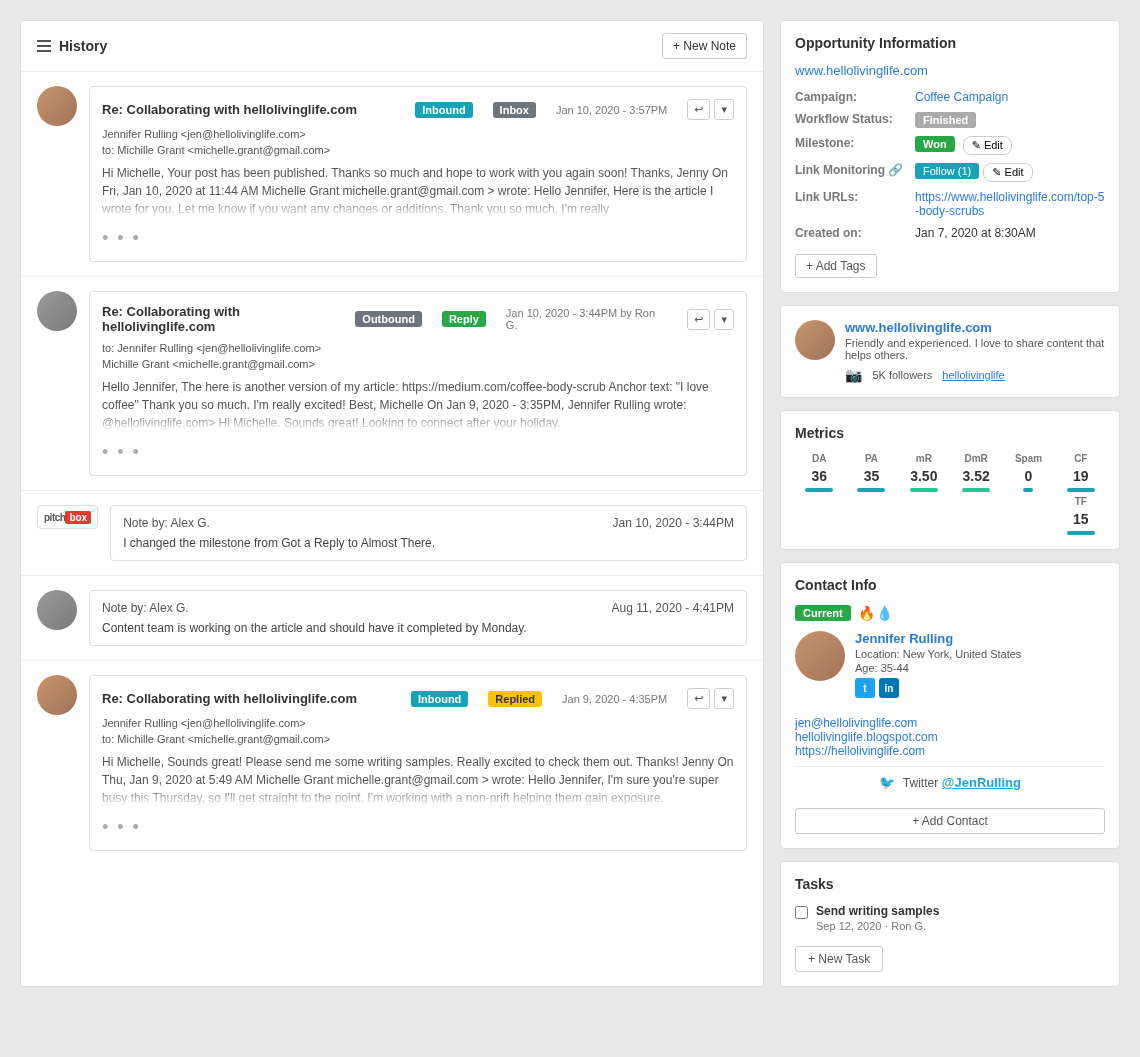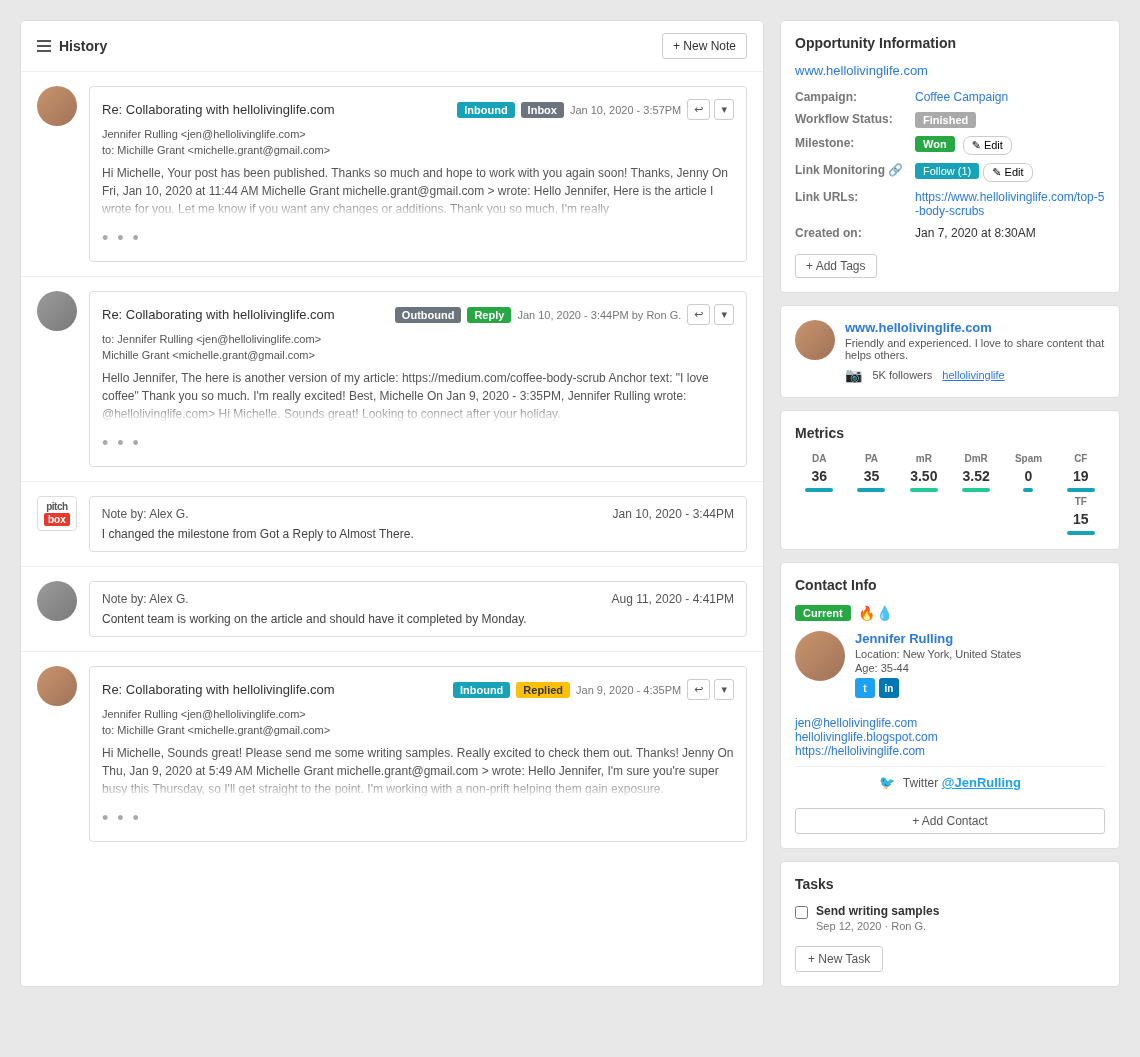--- a/index.html
+++ b/index.html
@@ -13,38 +13,38 @@
     .lines-icon { display: flex; flex-direction: column; gap: 3px; }
     .lines-icon span { display: block; width: 14px; height: 2px; background: #555; }
     .new-note-btn { border: 1px solid #ccc; background: #fff; padding: 5px 10px; border-radius: 3px; font-size: 12px; cursor: pointer; color: #333; }
 
     
     .email-card { border-bottom: 1px solid #eee; padding: 14px 16px; }
     .email-card:last-child { border-bottom: none; }
     .card-inner { border: 1px solid #ddd; border-radius: 4px; padding: 12px; }
     .card-header { display: flex; align-items: center; justify-content: space-between; margin-bottom: 8px; }
     .card-header-left { display: flex; align-items: center; gap: 8px; }
-    .card-header-right { display: flex; align-items: center; gap: 6px; font-size: 11px; color: #777; }
-    .email-subject { font-weight: normal; font-size: 13px; }
+    .card-header-right { display: flex; align-items: center; gap: 20px; font-size: 11px; color: #777; }
+    .email-subject { font-weight: bold; font-size: 13px; }
     .badge { display: inline-block; padding: 2px 7px; border-radius: 3px; font-size: 11px; font-weight: bold; }
     .badge-inbound { background: #17a2b8; color: #fff; }
     .badge-inbox { background: #6c757d; color: #fff; text-align: right; }
     .badge-outbound { background: #6c757d; color: #fff; }
     .badge-reply { background: #28a745; color: #fff; }
     .badge-replied { background: #ffc107; color: #333; }
     .email-meta { font-size: 11px; color: #555; margin-bottom: 4px; }
     .email-body { font-size: 12px; color: #555; line-height: 1.5; margin-top: 8px; overflow: hidden; max-height: 60px; position: relative; }
     .email-body::after { content: ''; position: absolute; bottom: 0; left: 0; right: 0; height: 20px; background: linear-gradient(transparent, #fff); }
     .more-dots { font-size: 18px; color: #aaa; margin-top: 10px; letter-spacing: 2px; }
     .action-icons { display: flex; gap: 4px; }
     .icon-btn { border: 1px solid #ccc; background: #fff; border-radius: 3px; padding: 3px 6px; cursor: pointer; font-size: 11px; color: #555; }
 
     
     .note-card { display: flex; align-items: flex-start; padding: 14px 16px; border-bottom: 1px solid #eee; gap: 12px; }
-    .pitchbox-logo { background: #fff; border: 1px solid #ddd; border-radius: 4px; padding: 4px 6px; display: flex; flex-direction: column; align-items: center; line-height: 1.1; }
+    .pitchbox-logo { background: #fff; border: 1px solid #ddd; border-radius: 4px; padding: 4px 6px; display: flex; align-items: center; line-height: 1.1; }
     .pitchbox-text { font-size: 10px; font-weight: bold; color: #555; letter-spacing: -0.5px; }
     .pitchbox-box { background: #e8392d; color: #fff; font-size: 10px; font-weight: bold; padding: 1px 4px; border-radius: 2px; margin-top: 1px; }
     .note-content { flex: 1; border: 1px solid #ddd; border-radius: 4px; padding: 10px 12px; }
     .note-header { display: flex; justify-content: space-between; margin-bottom: 6px; font-size: 12px; color: #555; }
     .note-text { font-size: 12px; color: #444; }
 
     
     .right-col { width: 340px; flex-shrink: 0; display: flex; flex-direction: column; gap: 12px; }
     .panel { background: #fff; border: 1px solid #ddd; border-radius: 4px; padding: 14px; }
     .panel-title { font-size: 14px; font-weight: bold; color: #333; margin-bottom: 12px; }

